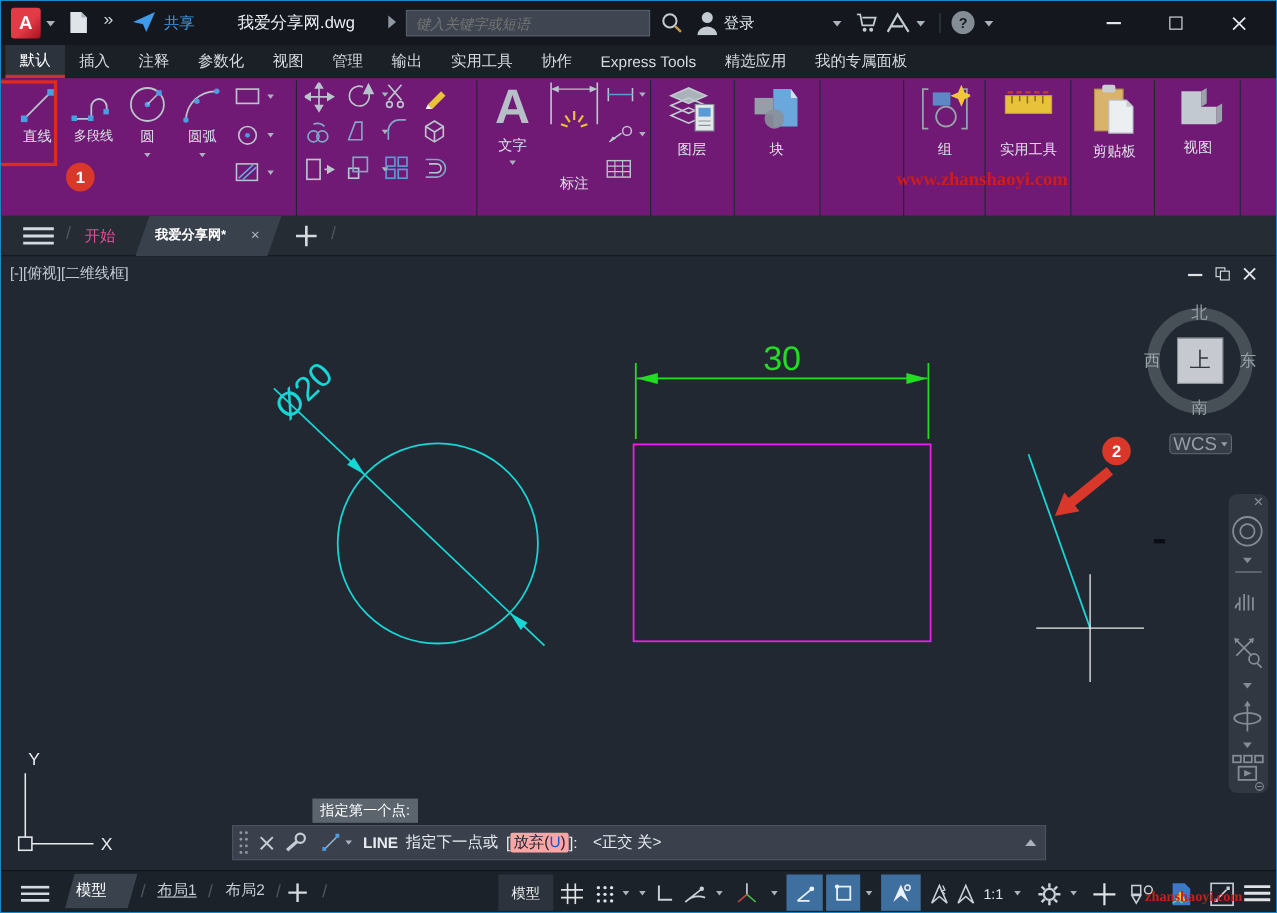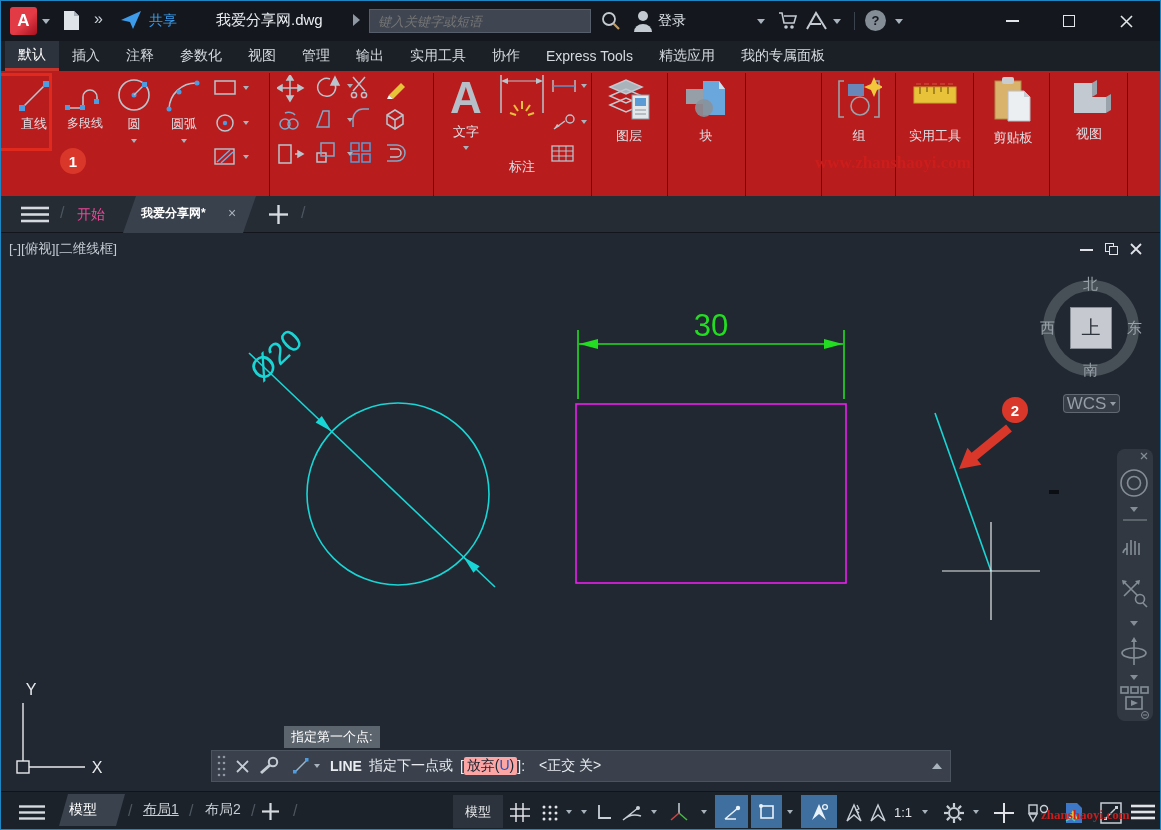--- a/index.html
+++ b/index.html
@@ -18,21 +18,21 @@
   .qat-ic{color:#c9d0d8;}
   .ttl{position:absolute;top:10px;color:#e9edf1;font-size:15px;}
   .searchbox{position:absolute;left:368px;top:8px;width:222px;height:24px;background:#3f4651;
              border:1px solid #565e6b;color:#9aa4ae;font-style:italic;font-size:13px;padding:0 8px;}
   .winbtn{position:absolute;top:0;width:44px;height:40px;display:flex;align-items:center;justify-content:center;}
   
   .ribtabs{position:absolute;left:0;top:40px;width:100%;height:30px;background:#1b2026;display:flex;align-items:stretch;padding-left:4px;}
   .rtab{padding:0 13px;display:flex;align-items:center;color:#d5dae0;font-size:14px;white-space:nowrap;}
   .rtab.active{background:#2d333c;color:#fff;border-bottom:3px solid #c8342c;}
   
-  .ribbon{position:absolute;left:0;top:70px;width:100%;height:157px;background:#b91c1c;border-bottom:1px solid #10141a;}
+  .ribbon{position:absolute;left:0;top:70px;width:100%;height:157px;background:#701a75;border-bottom:1px solid #10141a;}
   .pdiv{position:absolute;top:2px;bottom:2px;width:1px;background:#21262e;}
   .plabel{position:absolute;bottom:3px;font-size:13px;color:#ccd3da;display:flex;align-items:center;gap:5px;justify-content:center;}
   .bigbtn{position:absolute;top:4px;display:flex;flex-direction:column;align-items:center;color:#dbe1e7;font-size:13px;}
   .blab{margin-top:4px;}
   .bcaret{position:absolute;bottom:6px;}
   .drawbtn{position:absolute;display:flex;flex-direction:column;align-items:center;color:#dbe1e7;font-size:13px;}
   .smrow{position:absolute;display:flex;align-items:center;gap:4px;}
   
   .filetabs{position:absolute;left:0;top:195px;width:100%;height:37px;background:#262c34;border-bottom:1px solid #12161c;}
   .ftab-active{position:absolute;left:122px;top:0;width:133px;height:37px;background:#39414c;

